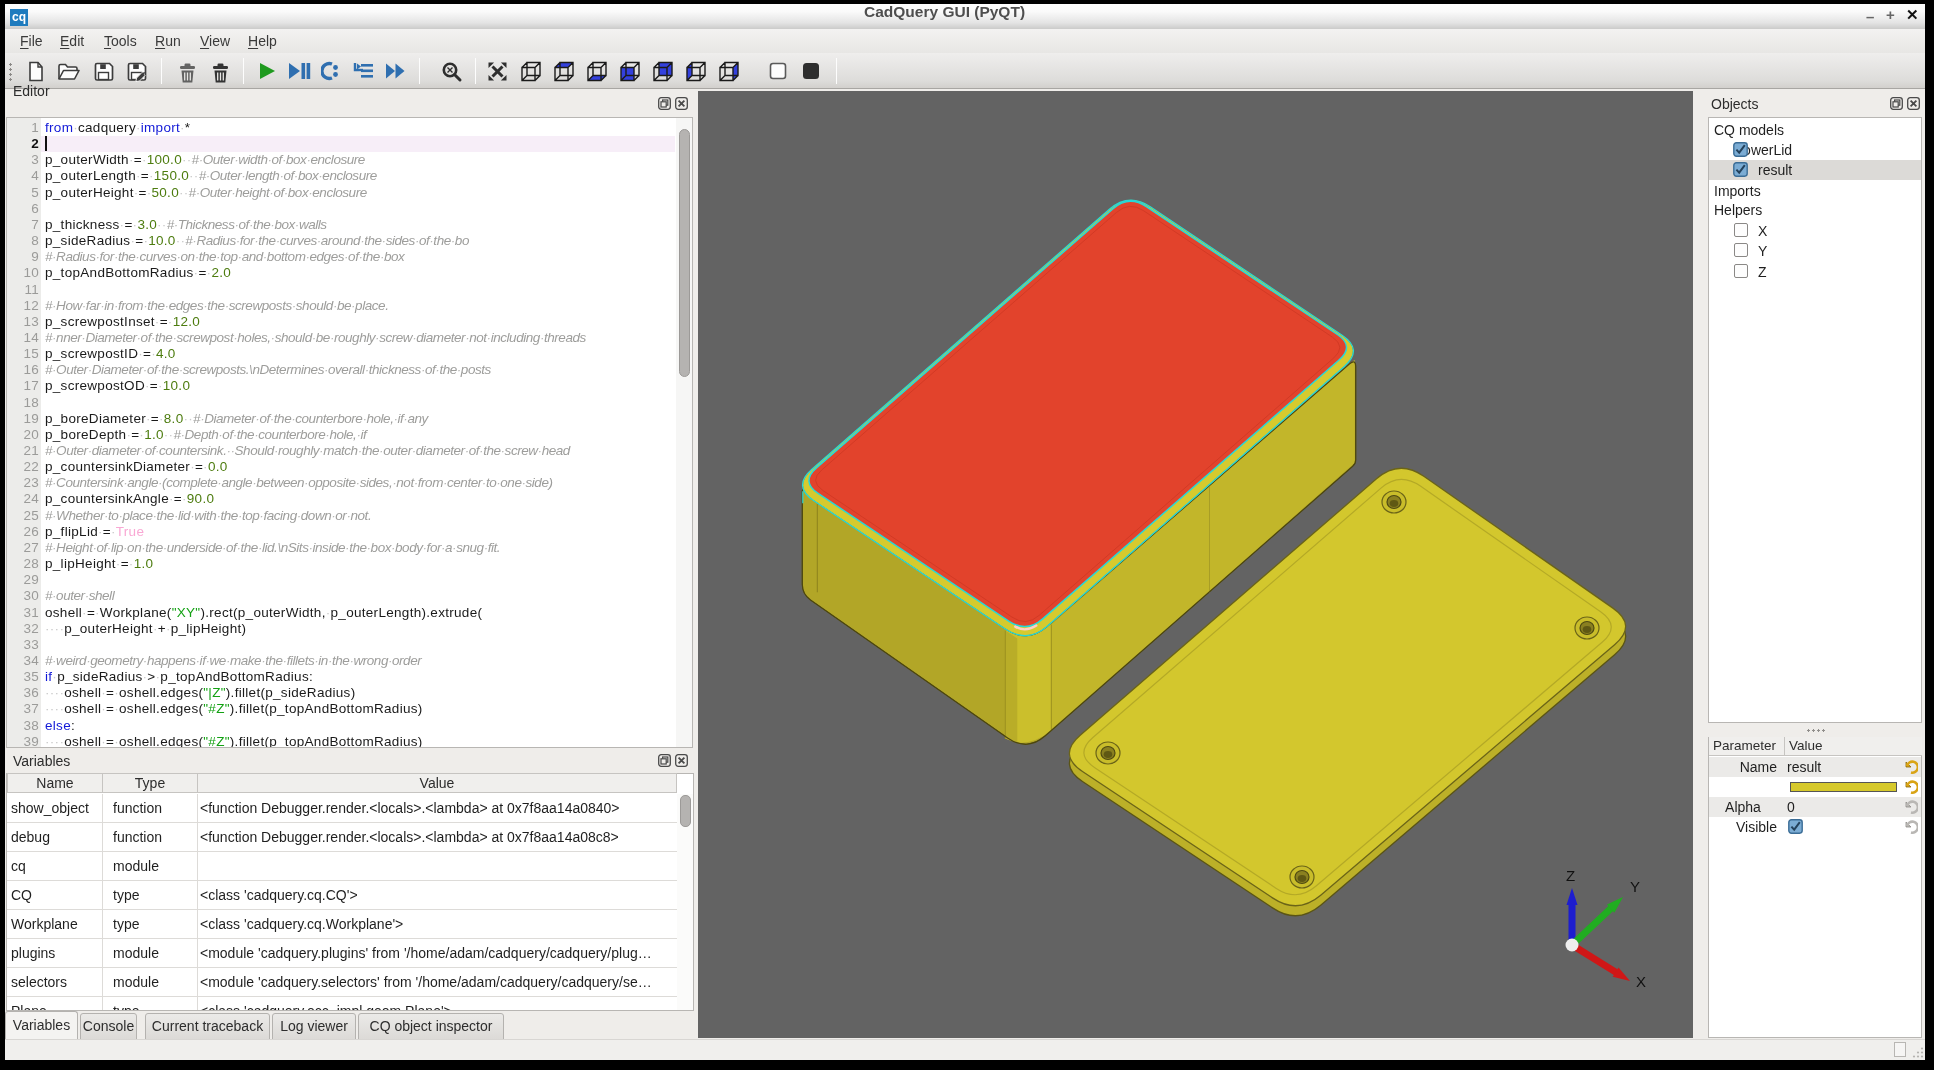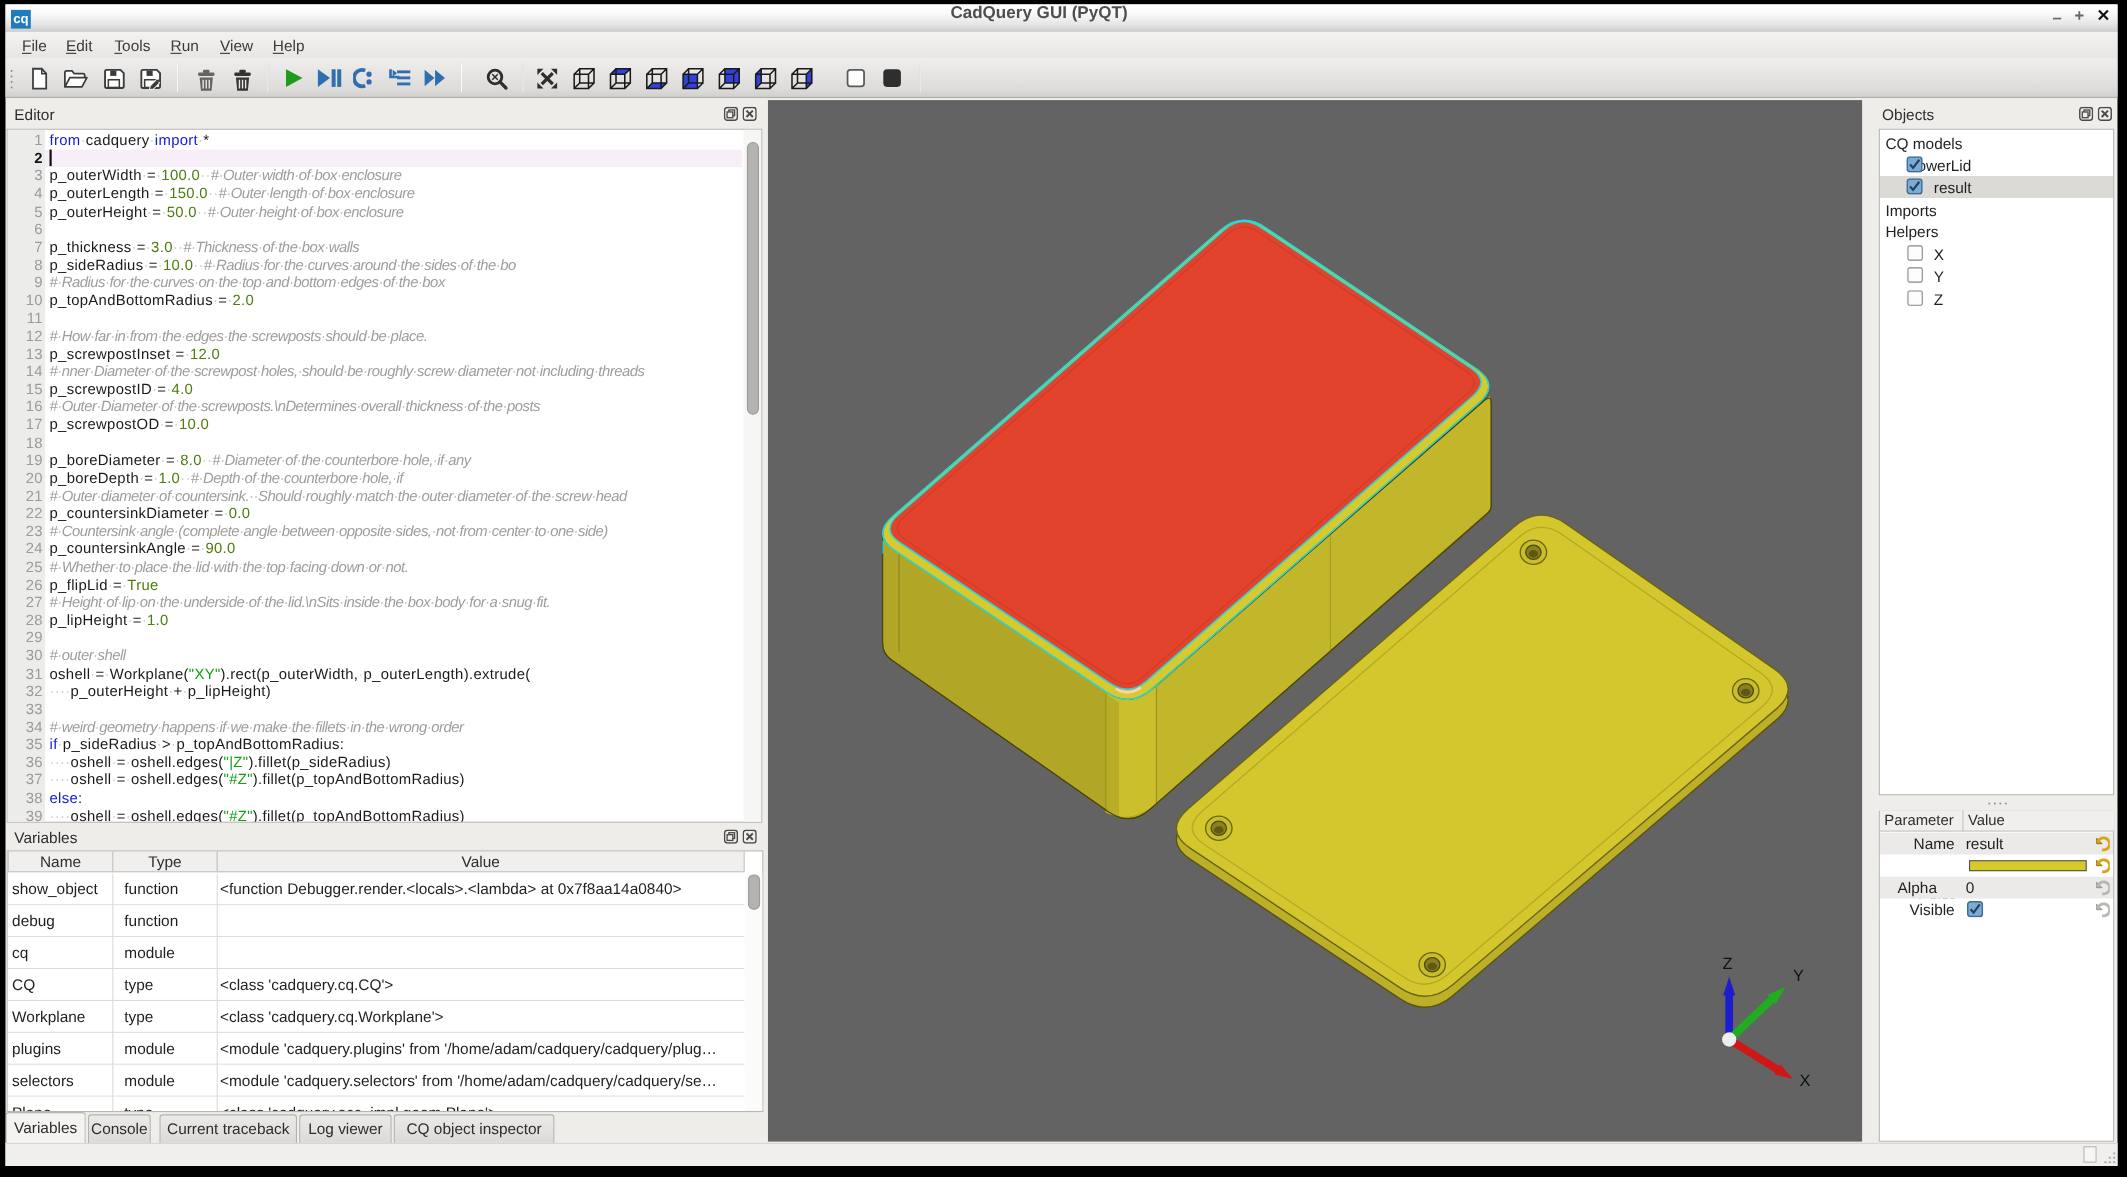--- a/index.html
+++ b/index.html
@@ -24,21 +24,21 @@
 #gutter{left:7px;top:118px;width:34px;height:629px;background:#ececea;}
 #code{left:7px;top:118px;width:668px;height:629px;overflow:hidden;font-size:13.5px;line-height:16.15px;white-space:pre;color:#1a1a1a;letter-spacing:0.3px;}
 .ln{position:absolute;left:0;width:32px;text-align:right;color:#9b9b99;}
 .cl{position:absolute;left:38px;}
 .curline{position:absolute;left:34px;width:634px;height:16px;background:#f7eef8;}
 b{font-weight:normal;}
 .k{color:#1219d8;}
 .n{color:#4d7c0f;}
 .s{color:#13a113;}
 .c{color:#9d9d9b;font-style:italic;letter-spacing:-0.45px;}
-.tr{color:#4d7c0f;}
+.tr{color:#f9a8d4;}
 .w{color:#c9c9c9;font-style:normal;}
 .cw{color:#b5b5b3;}
 #edscroll{left:676px;top:118px;width:16px;height:629px;background:#f6f6f5;}
 #edhandle{left:679px;top:129px;width:11px;height:248px;background:#b5b3b1;border:1px solid #9c9a98;border-radius:6px;}
 
 #vartable{left:6px;top:773px;width:688px;height:238px;background:#fff;border:1px solid #b8b6b3;font-size:14px;color:#1f1f1f;}
 .vhead{position:absolute;top:773px;height:20px;background:#f0efed;border:1px solid #c6c4c1;
   font-size:14px;color:#2d2d2d;text-align:center;line-height:19px;}
 .vrow{position:absolute;height:29px;line-height:29px;font-size:14px;color:#1f1f1f;background:#fff;
   border-bottom:1px solid #dddbd8;white-space:nowrap;overflow:hidden;}
@@ -187,21 +187,21 @@
     <polygon points="15.0,6.5 20.0,1.5 20.0,14.5 15.0,19.5" fill="#3340dd"></polygon>
     <path d="M2.0 6.5 L15.0 6.5 L15.0 19.5 L2.0 19.5 Z M7.0 1.5 L20.0 1.5 L20.0 14.5 L7.0 14.5 Z M2.0 6.5 L7.0 1.5 M15.0 6.5 L20.0 1.5 M2.0 19.5 L7.0 14.5 M15.0 19.5 L20.0 14.5 " fill="none" stroke="#1a1a1a" stroke-width="1.4"></path>
   </svg>
 <svg class="abs ticon" style="left:768px" width="20" height="20" viewBox="0 0 20 20">
     <rect x="2.5" y="2.5" width="15" height="15" rx="2.5" fill="#fdfdfd" stroke="#5a5a5a" stroke-width="1.6"></rect>
   </svg>
 <svg class="abs ticon" style="left:801px" width="20" height="20" viewBox="0 0 20 20">
     <rect x="2" y="2" width="16" height="16" rx="3.5" fill="#2e2e2e"></rect>
   </svg>
 <div class="abs sep" style="left:836px"></div>
-<div class="abs docktitle" style="left:13px;top:96px;">Editor</div>
+<div class="abs docktitle" style="left:13px;top:83px;">Editor</div>
 <svg class="abs" style="left:658px;top:97px" width="13" height="13" viewBox="0 0 13 13">
     <rect x="0.7" y="0.7" width="11.6" height="11.6" rx="2.5" fill="none" stroke="#4a4a4a" stroke-width="1.3"></rect>
     <rect x="4.6" y="3" width="5.2" height="5.2" fill="none" stroke="#4a4a4a" stroke-width="1.2"></rect>
     <rect x="3" y="4.8" width="5.2" height="5.2" fill="#efedea" stroke="#4a4a4a" stroke-width="1.2"></rect>
   </svg>
 <svg class="abs" style="left:675px;top:97px" width="13" height="13" viewBox="0 0 13 13">
     <rect x="0.7" y="0.7" width="11.6" height="11.6" rx="2.5" fill="none" stroke="#4a4a4a" stroke-width="1.3"></rect>
     <path d="M3.6 3.6 L9.4 9.4 M9.4 3.6 L3.6 9.4" stroke="#4a4a4a" stroke-width="1.8"></path>
   </svg>
 <div class="abs" id="edbox"></div>
@@ -303,20 +303,21 @@
 <div class="vhead" style="left:197px;width:480px;">Value</div>
 <div class="abs" style="left:7px;top:794px;width:670px;height:216px;overflow:hidden;">
 <div class="vrow" style="left:0;top:0px;width:670px;">
       <span class="vc1">show_object</span>
       <span class="vc2">function</span>
       <span class="vc3">&lt;function Debugger.render.&lt;locals&gt;.&lt;lambda&gt; at 0x7f8aa14a0840&gt;</span>
     </div>
 <div class="vrow" style="left:0;top:29px;width:670px;">
       <span class="vc1">debug</span>
       <span class="vc2">function</span>
+      <span class="vc3">&lt;function Debugger.render.&lt;locals&gt;.&lt;lambda&gt; at 0x7f8aa14a08c8&gt;</span>
     </div>
 <div class="vrow" style="left:0;top:58px;width:670px;">
       <span class="vc1">cq</span>
       <span class="vc2">module</span>
     </div>
 <div class="vrow" style="left:0;top:87px;width:670px;">
       <span class="vc1">CQ</span>
       <span class="vc2">type</span>
       <span class="vc3">&lt;class 'cadquery.cq.CQ'&gt;</span>
     </div>

